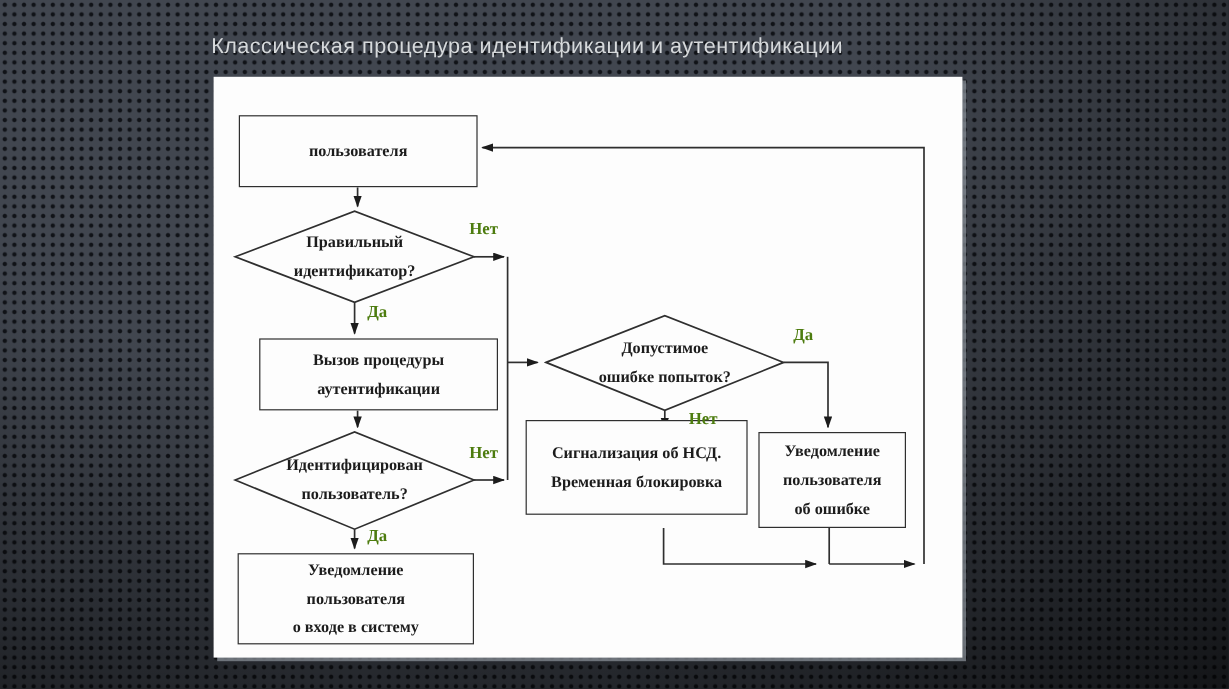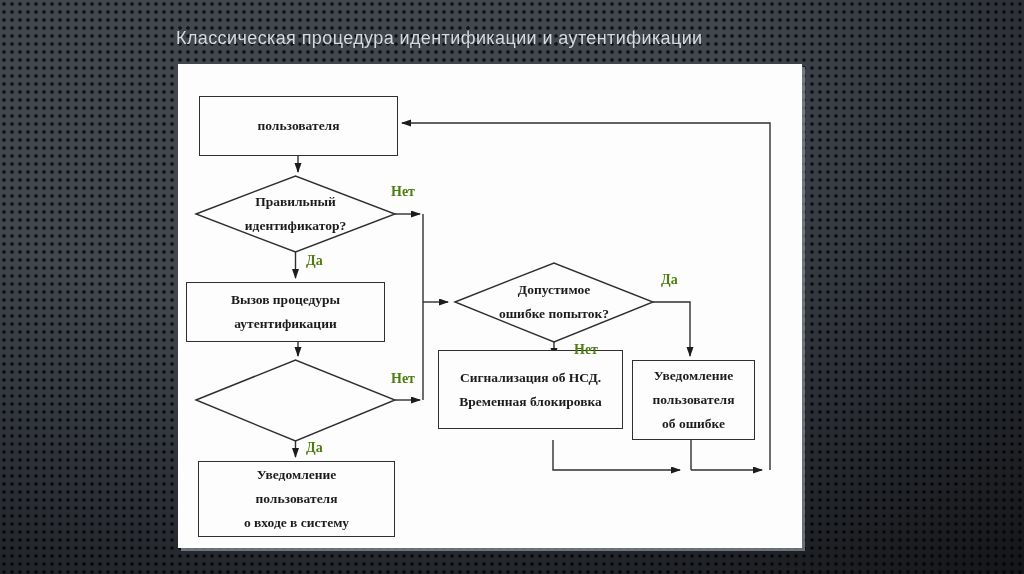--- a/index.html
+++ b/index.html
@@ -88,25 +88,29 @@
 
     <div class="node" style="left:21px;top:32px;width:199px;height:60px;">
       <span>пользователя</span>
     </div>
 
     <div class="dtext" style="left:18px;top:124px;width:199px;height:52px;">
       <span>Правильный</span>
       <span>идентификатор?</span>
     </div>
 
-    <div class="node" style="left:8px;top:218px;width:199px;height:60px;">
+    <div class="node" style="left:38px;top:218px;width:199px;height:60px;">
       <span>Вызов процедуры</span>
       <span>аутентификации</span>
     </div>
 
+    <div class="dtext" style="left:18px;top:310px;width:199px;height:52px;">
+      <span>Идентифицирован</span>
+      <span>пользователь?</span>
+    </div>
 
     <div class="node" style="left:20px;top:397px;width:197px;height:76px;">
       <span>Уведомление</span>
       <span>пользователя</span>
       <span>о входе в систему</span>
     </div>
 
     <div class="dtext" style="left:277px;top:212px;width:198px;height:52px;">
       <span>Допустимое</span>
       <span>ошибке попыток?</span>

